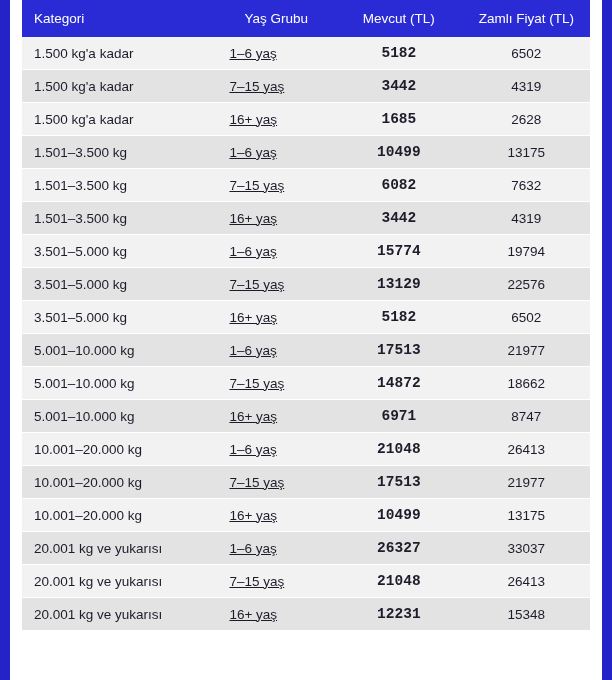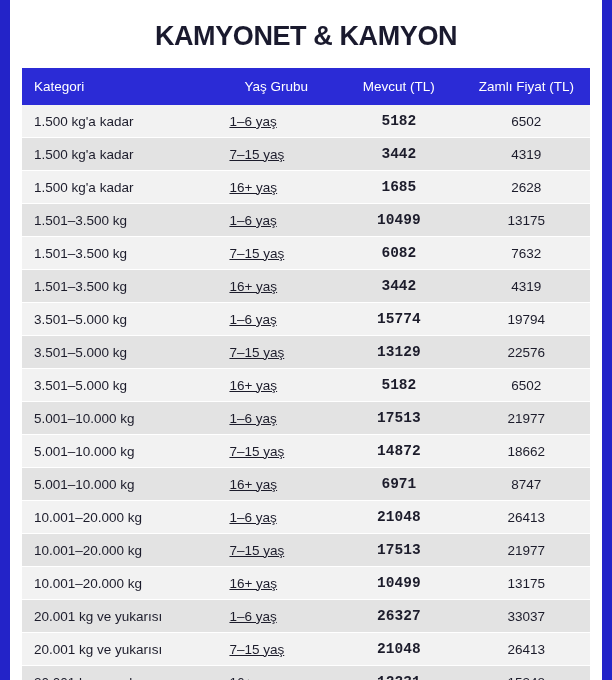--- a/index.html
+++ b/index.html
@@ -87,21 +87,20 @@
   tr.row-a td { background: #f2f2f2; }
   tr.row-b td { background: #e3e3e3; }
 </style>
 </head>
 <body>
 
 <div class="page">
   <div class="left-bar"></div>
   <div class="right-bar"></div>
 
-  <div class="title">KAMYONET &amp; KAMYON</div>
 
   <table class="price-table">
     <thead>
       <tr>
         <th class="c-kategori">Kategori</th>
         <th class="c-yas">Yaş Grubu</th>
         <th class="c-mevcut">Mevcut (TL)</th>
         <th class="c-zamli">Zamlı Fiyat (TL)</th>
       </tr>
     </thead>

